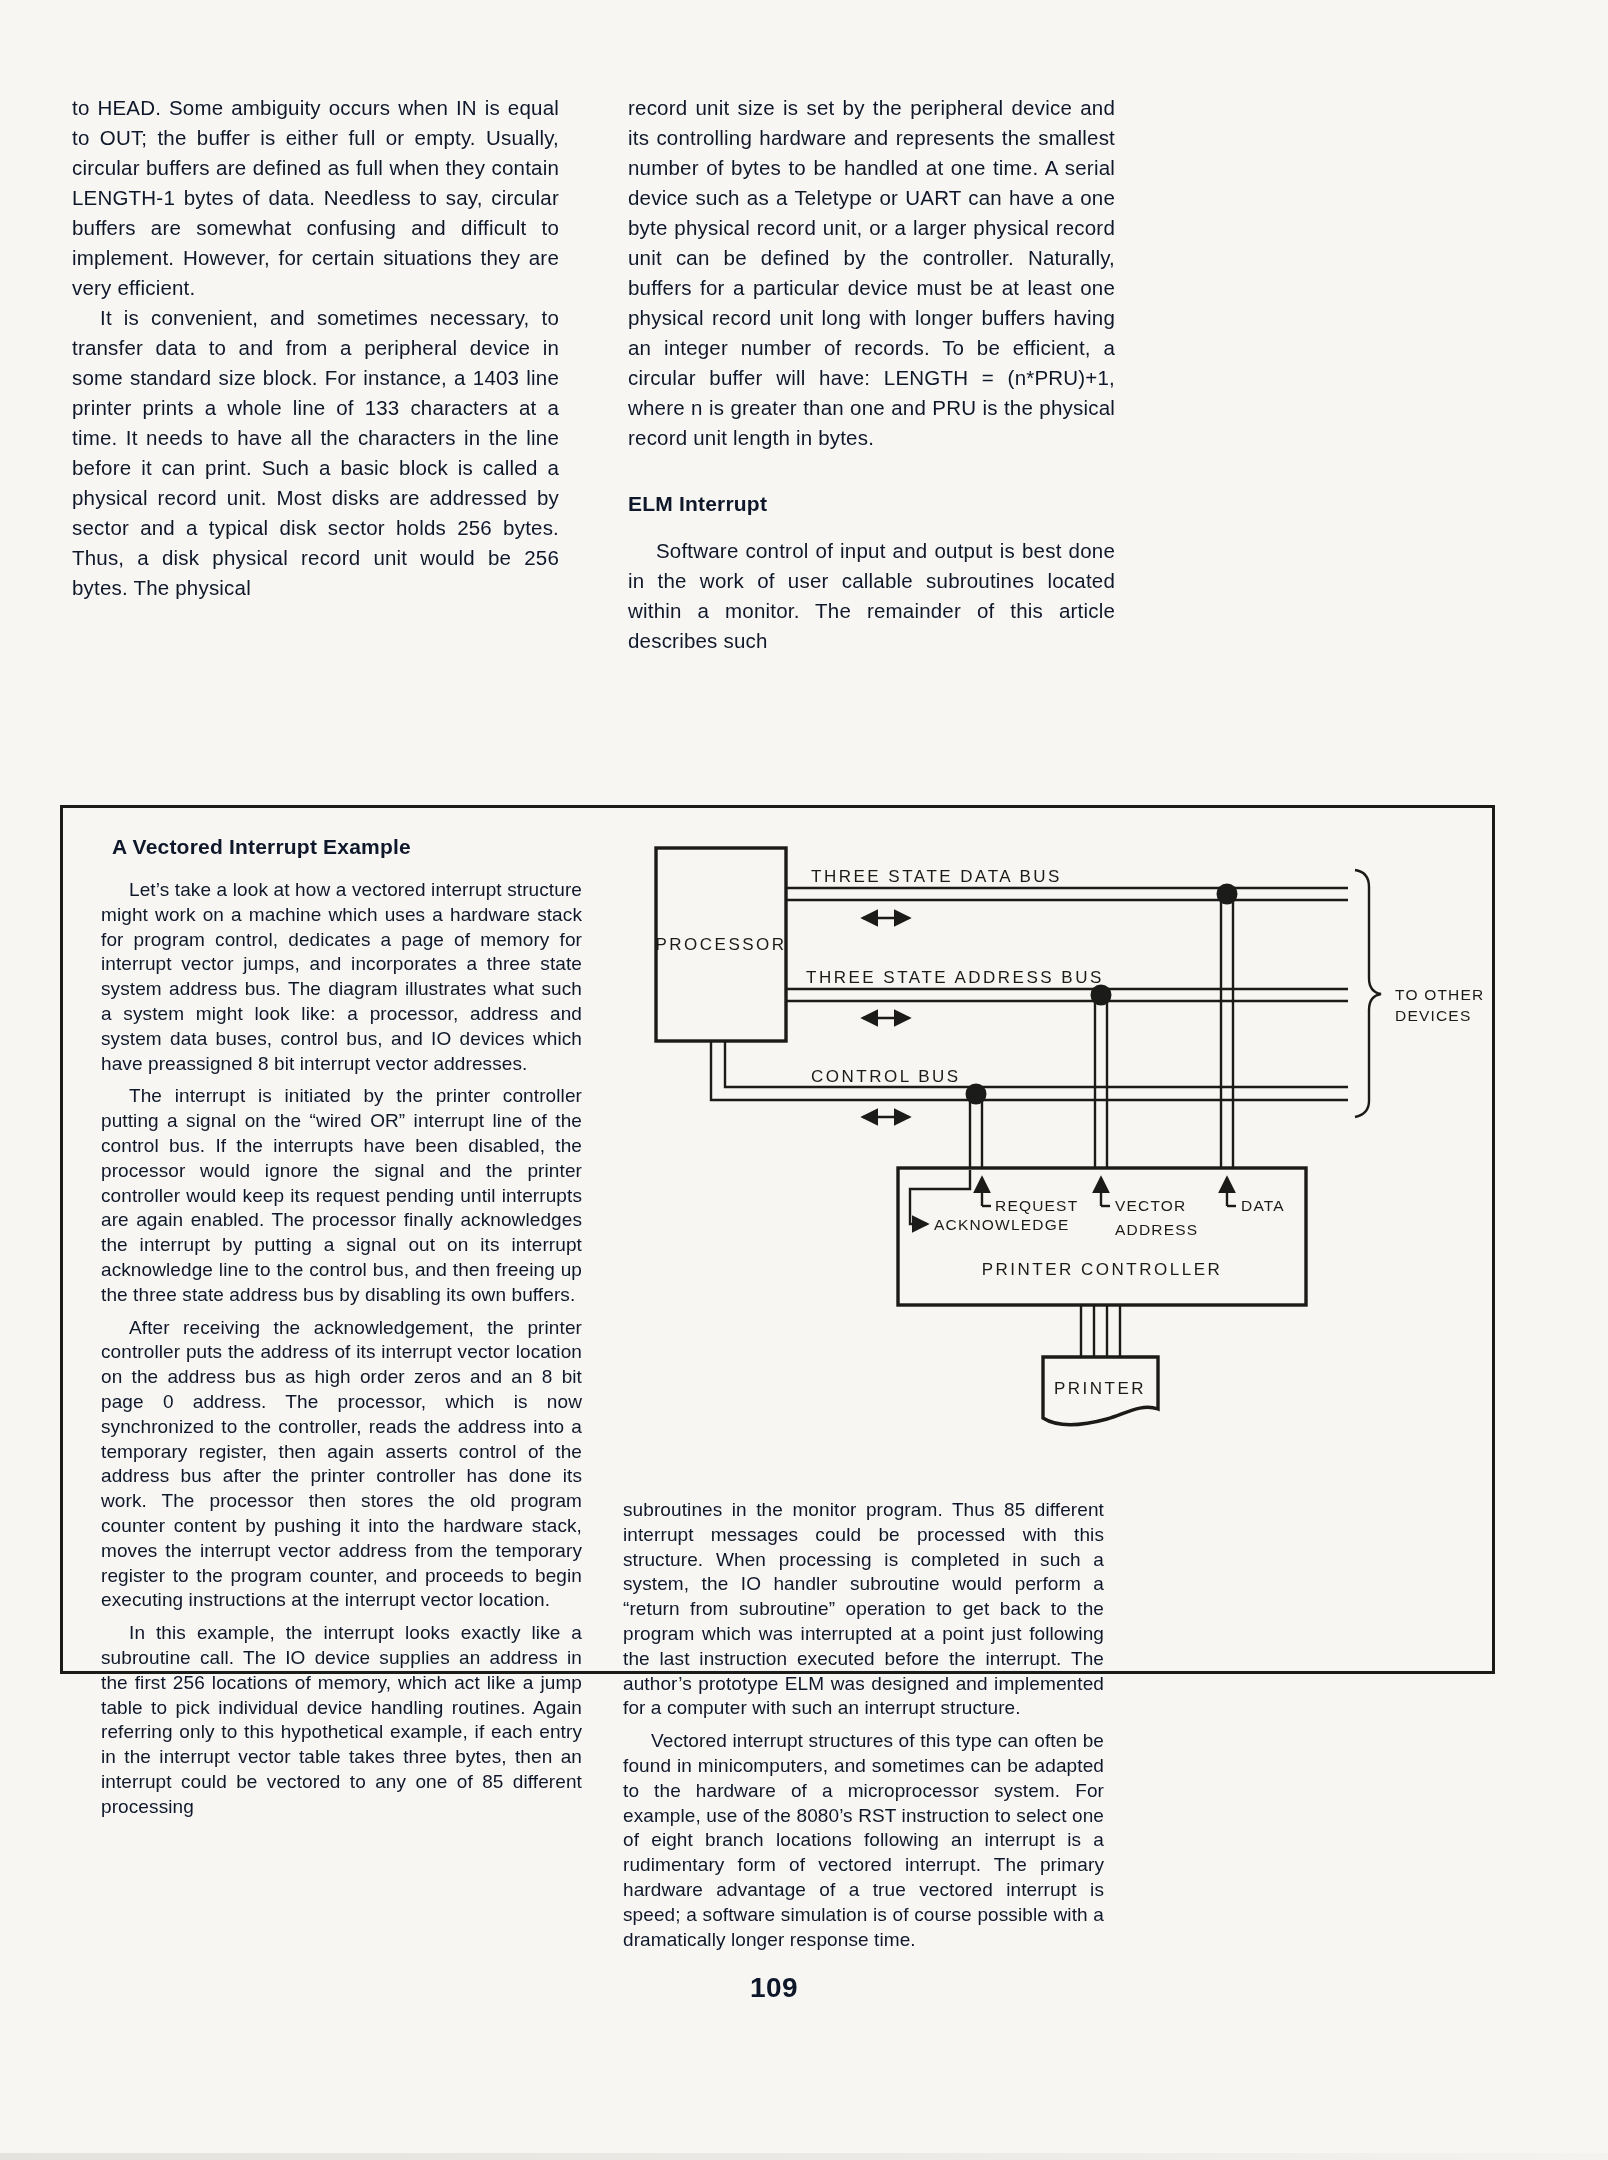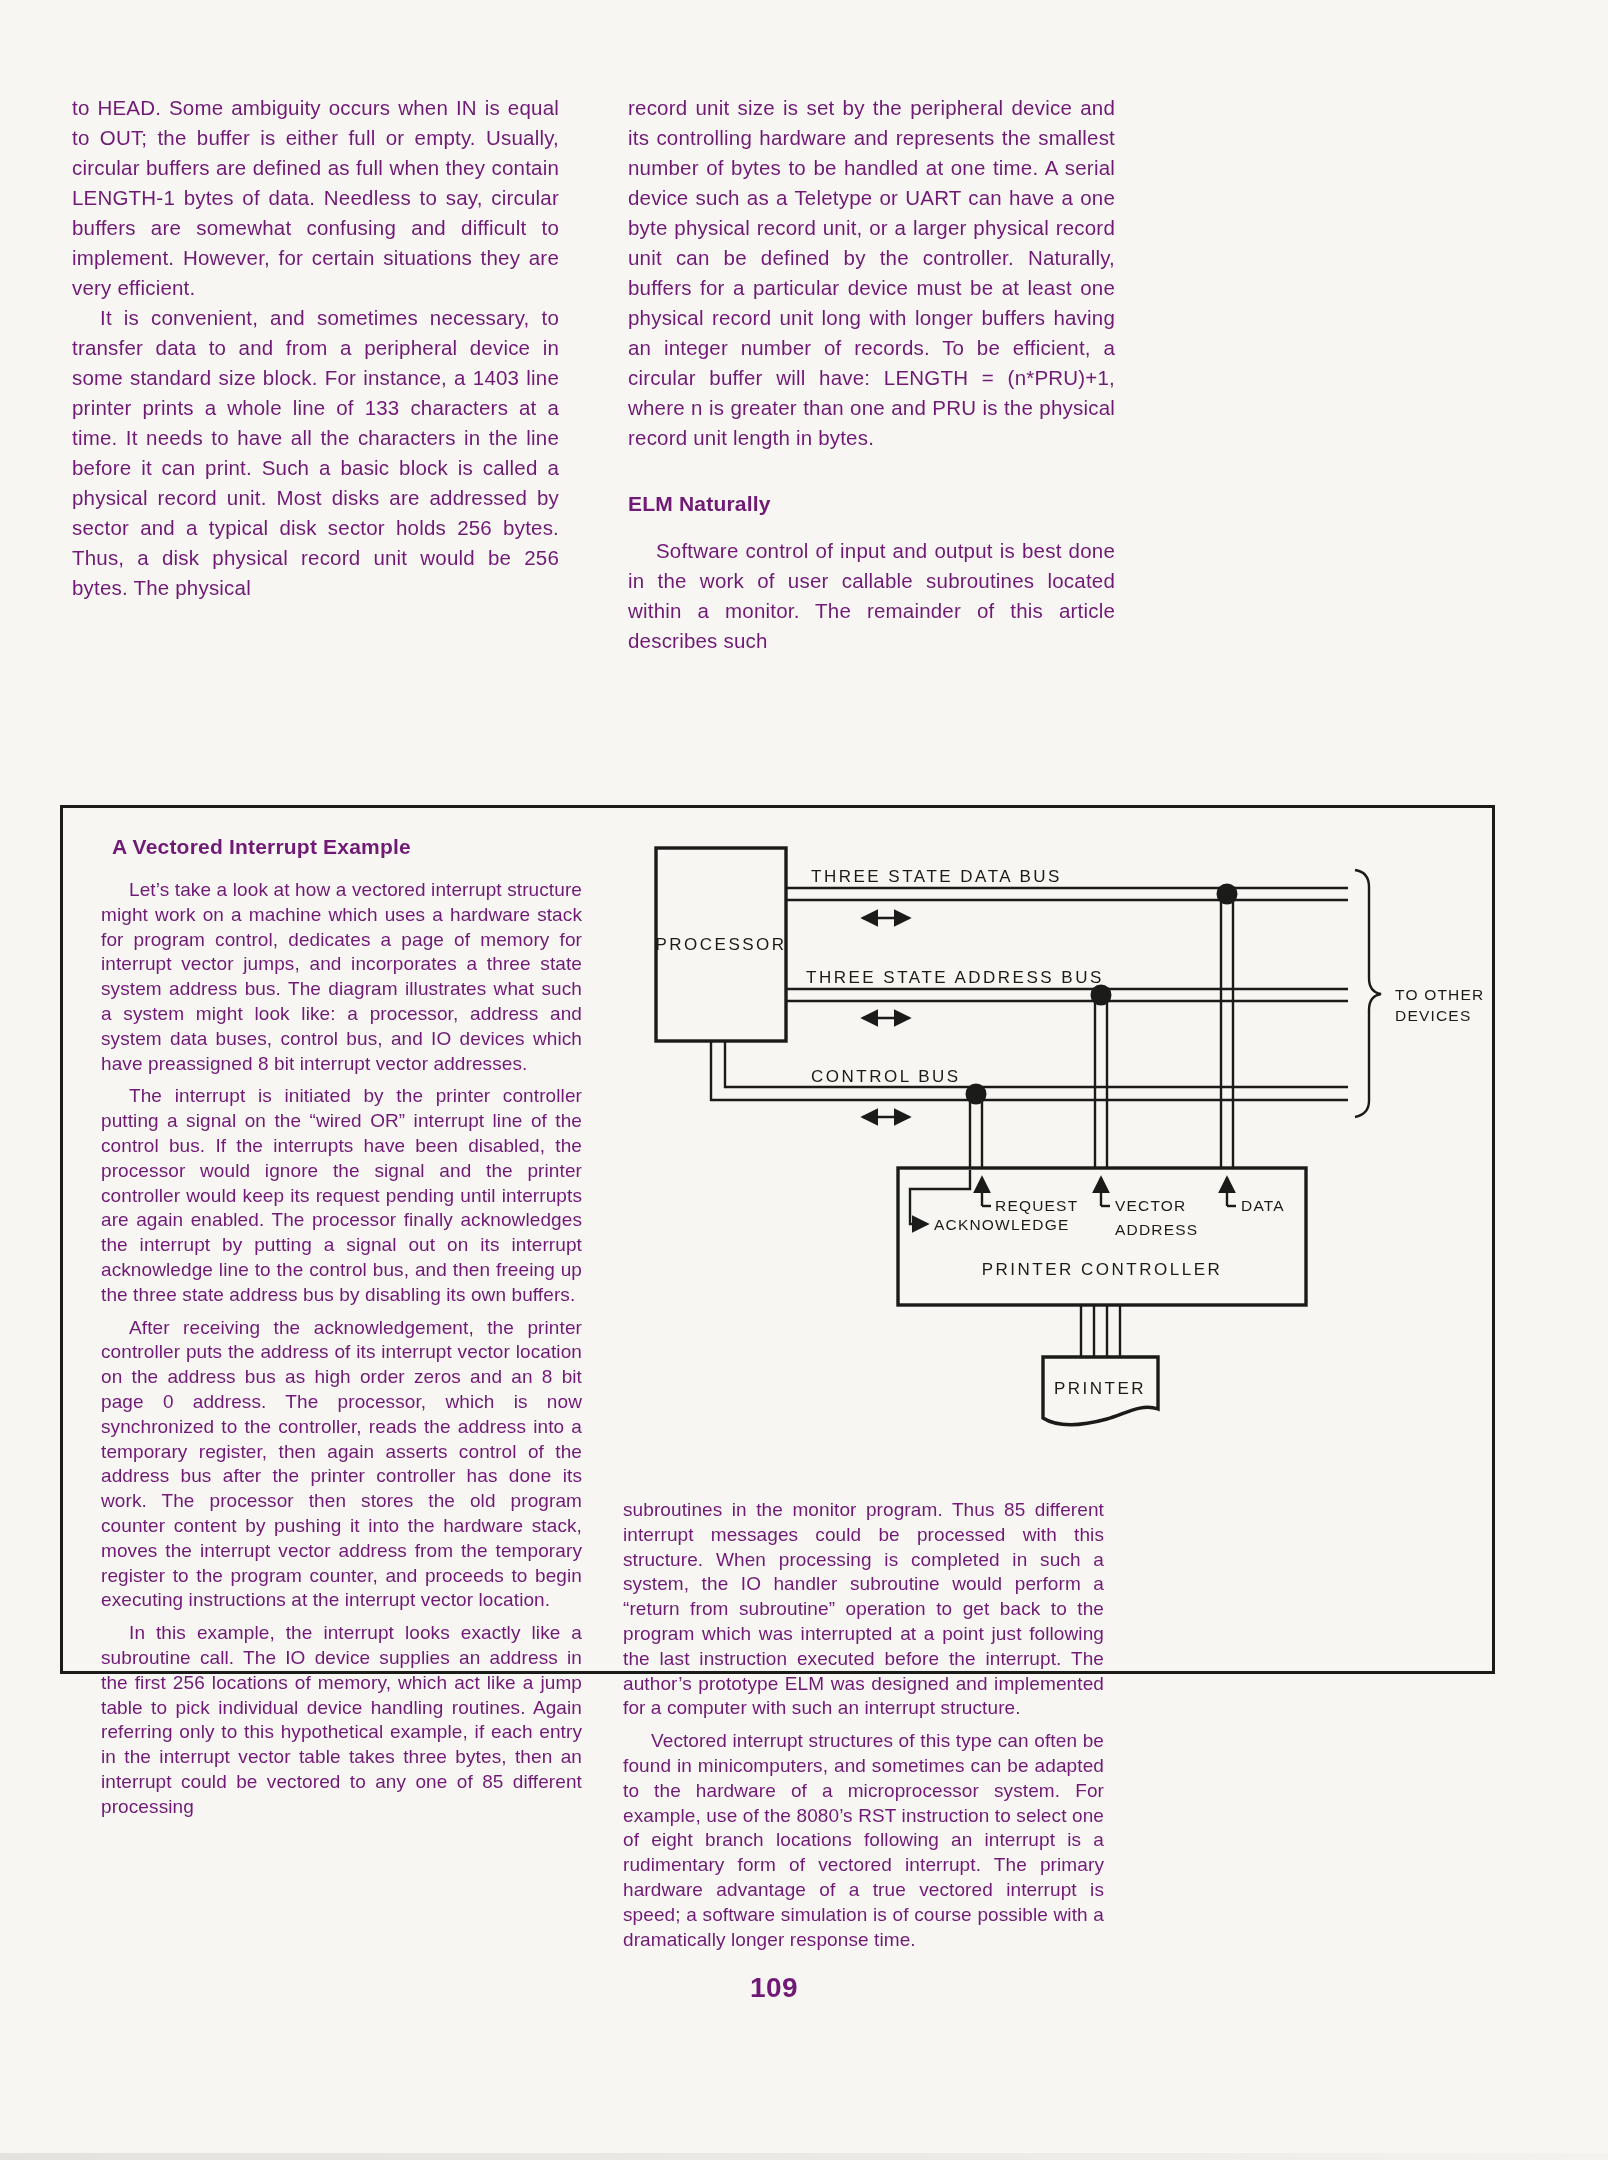--- a/index.html
+++ b/index.html
@@ -1,20 +1,20 @@
 <!DOCTYPE html>
 <html><head>
 <meta charset="utf-8">
 <style>
   html,body{margin:0;padding:0;background:#e9e7e3;}
   .page{
     position:relative;
     width:1608px;height:2160px;
     background:#f7f6f2;
-    color:#701a75;
+    color:#0f172a;
     font-family:"Liberation Sans", sans-serif;
     overflow:hidden;
   }
   
   .article-col{
     position:absolute;
     width:487px;
     font-size:20.5px;
     line-height:30px;
     text-align:justify;
@@ -102,21 +102,21 @@
 
 <div class="page">
 
   <div class="article-col col-a">
     <p>to HEAD. Some ambiguity occurs when IN is equal to OUT; the buffer is either full or empty. Usually, circular buffers are defined as full when they contain LENGTH-1 bytes of data. Needless to say, circular buffers are somewhat confusing and difficult to implement. However, for certain situations they are very efficient.</p>
     <p class="indent">It is convenient, and sometimes necessary, to transfer data to and from a peripheral device in some standard size block. For instance, a 1403 line printer prints a whole line of 133 characters at a time. It needs to have all the characters in the line before it can print. Such a basic block is called a physical record unit. Most disks are addressed by sector and a typical disk sector holds 256 bytes. Thus, a disk physical record unit would be 256 bytes. The physical</p>
   </div>
 
   <div class="article-col col-b">
     <p>record unit size is set by the peripheral device and its controlling hardware and represents the smallest number of bytes to be handled at one time. A serial device such as a Teletype or UART can have a one byte physical record unit, or a larger physical record unit can be defined by the controller. Naturally, buffers for a particular device must be at least one physical record unit long with longer buffers having an integer number of records. To be efficient, a circular buffer will have: LENGTH = (n*PRU)+1, where n is greater than one and PRU is the physical record unit length in bytes.</p>
-    <h2 class="article-heading">ELM Naturally</h2>
+    <h2 class="article-heading">ELM Interrupt</h2>
     <p class="indent">Software control of input and output is best done in the work of user callable subroutines located within a monitor. The remainder of this article describes such</p>
   </div>
 
   <div class="sidebar-box">
 
     <h3 class="sidebar-title">A Vectored Interrupt Example</h3>
 
     <div class="sidebar-col sb-left">
       <p class="indent">Let’s take a look at how a vectored interrupt structure might work on a machine which uses a hardware stack for program control, dedicates a page of memory for interrupt vector jumps, and incorporates a three state system address bus. The diagram illustrates what such a system might look like:  a processor, address and system data buses, control bus, and IO devices which have preassigned 8 bit interrupt vector addresses.</p>
       <p class="indent">The interrupt is initiated by the printer controller putting a signal on the “wired OR” interrupt line of the control bus. If the interrupts have been disabled, the processor would ignore the signal and the printer controller would keep its request pending until interrupts are again enabled. The processor finally acknowledges the interrupt by putting a signal out on its interrupt acknowledge line to the control bus, and then freeing up the three state address bus by disabling its own buffers.</p>

